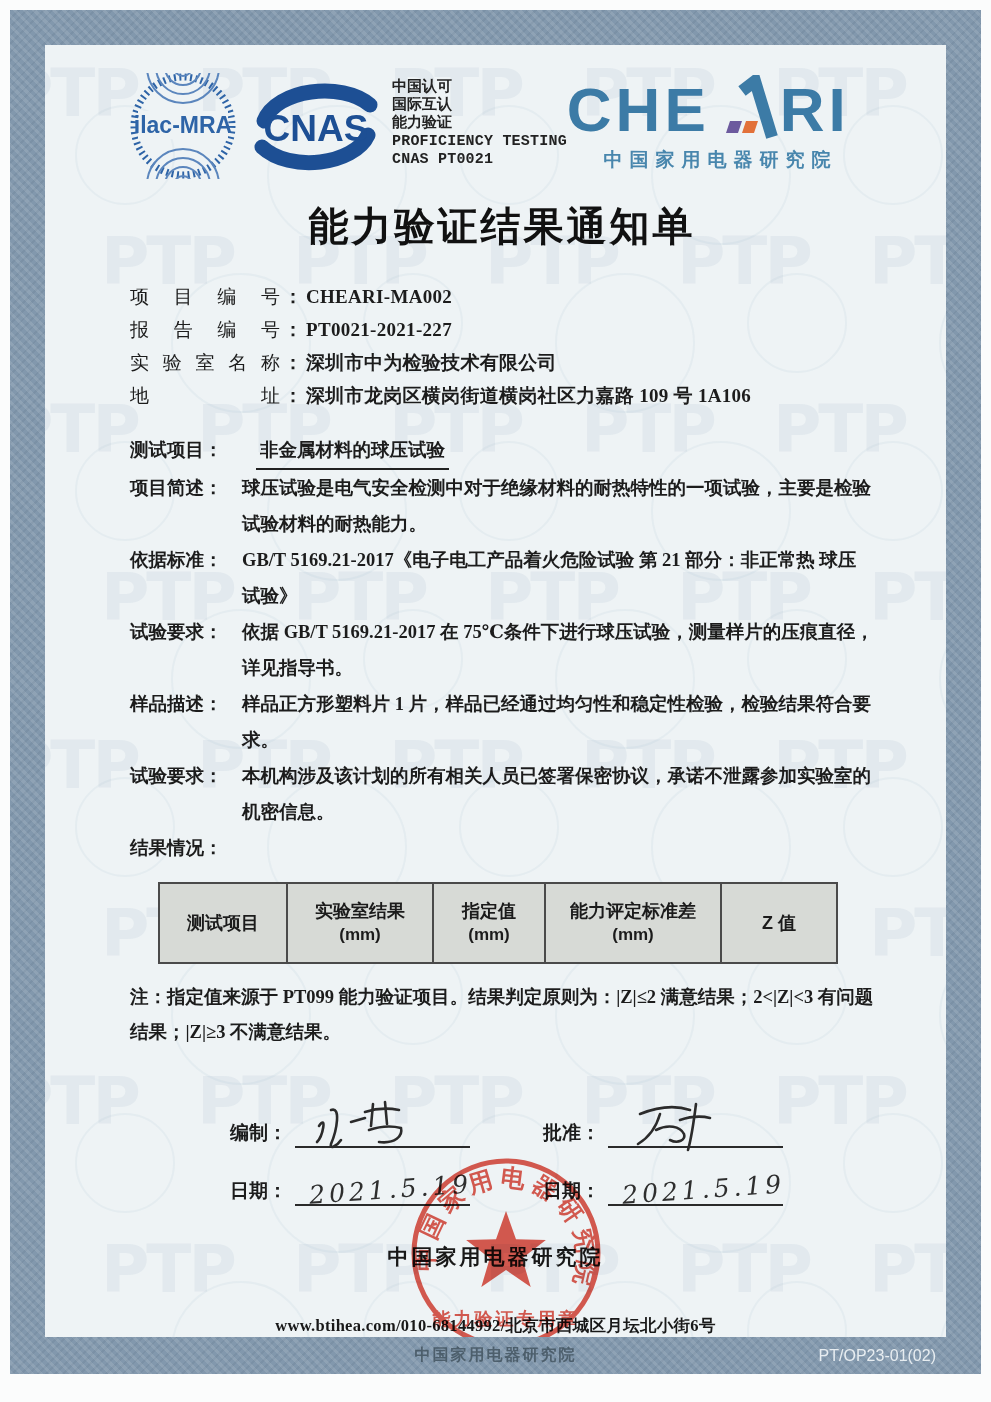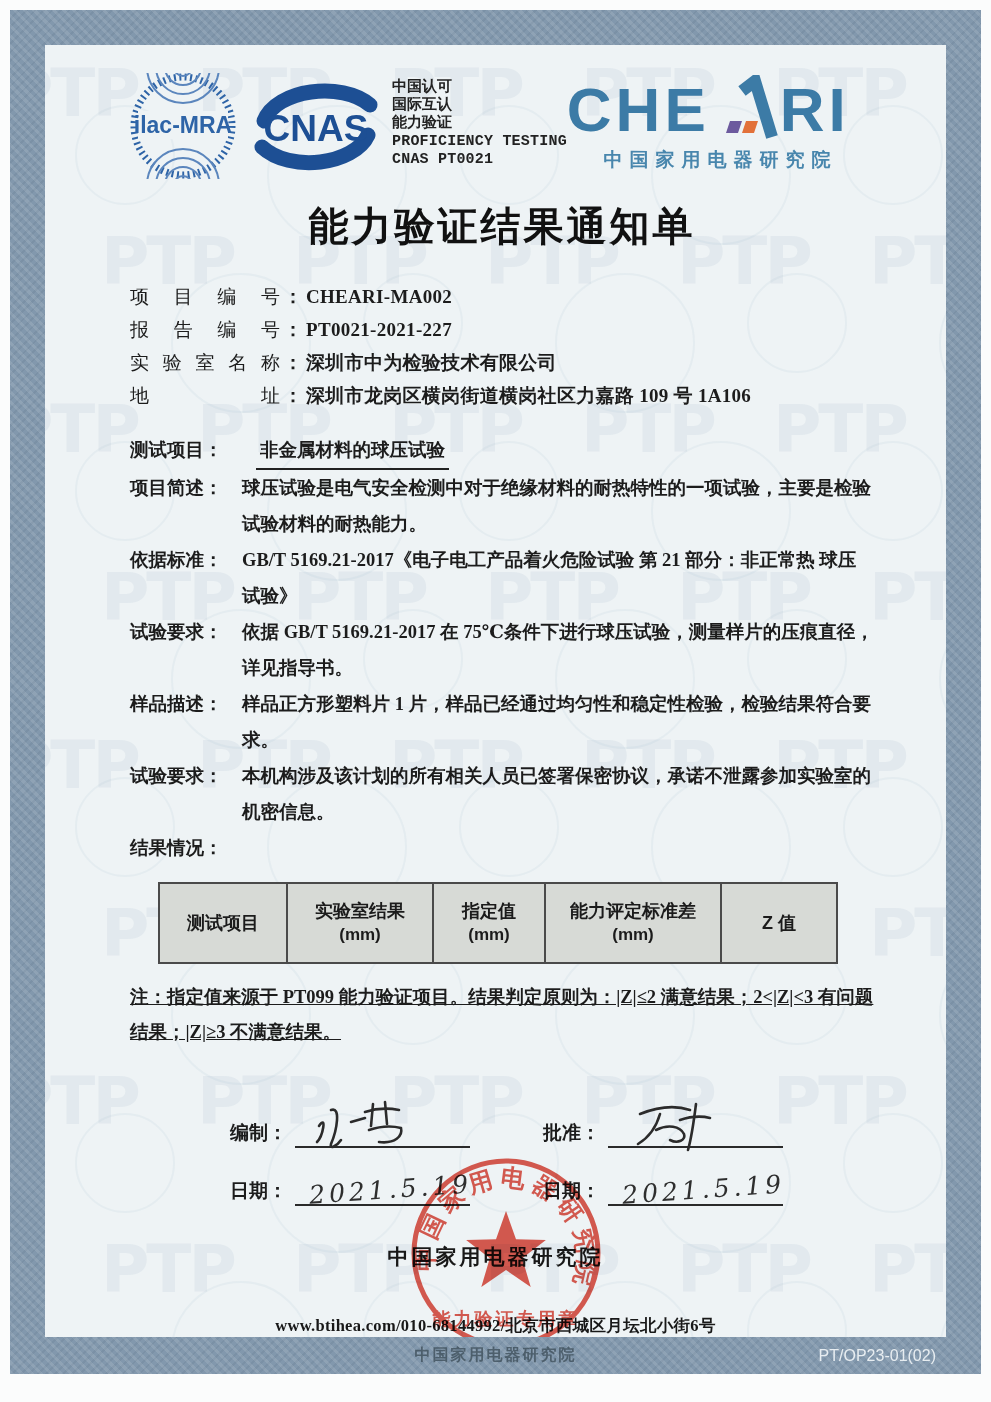--- a/index.html
+++ b/index.html
@@ -80,21 +80,21 @@
   }
   table.results th, table.results td { border:2px solid #4a4a4a; text-align:center; vertical-align:middle; }
   table.results th {
     background:#d7dad6; font-family:"Liberation Sans","DejaVu Sans",sans-serif;
     font-weight:700; height:80px; line-height:24px; color:#1b1b1b;
   }
   table.results td { height:68px; font-weight:600; }
   .th2 { display:block; font-size:17px; }
 
   
-  .note { margin-top:16px; font-size:18.5px; line-height:35px; font-weight:600;text-decoration:underline; }
+  .note { margin-top:16px; font-size:18.5px; line-height:35px; font-weight:600; }
 
   
   .conclusion {
     margin-top:36px; text-align:center;
     font-family:"Liberation Sans","DejaVu Sans",sans-serif;
     font-weight:900; font-size:27px; letter-spacing:2px; color:#111;
   }
 
   
   .sigs { margin-top:40px; padding:0 18px 0 100px; display:flex; justify-content:flex-end; }

